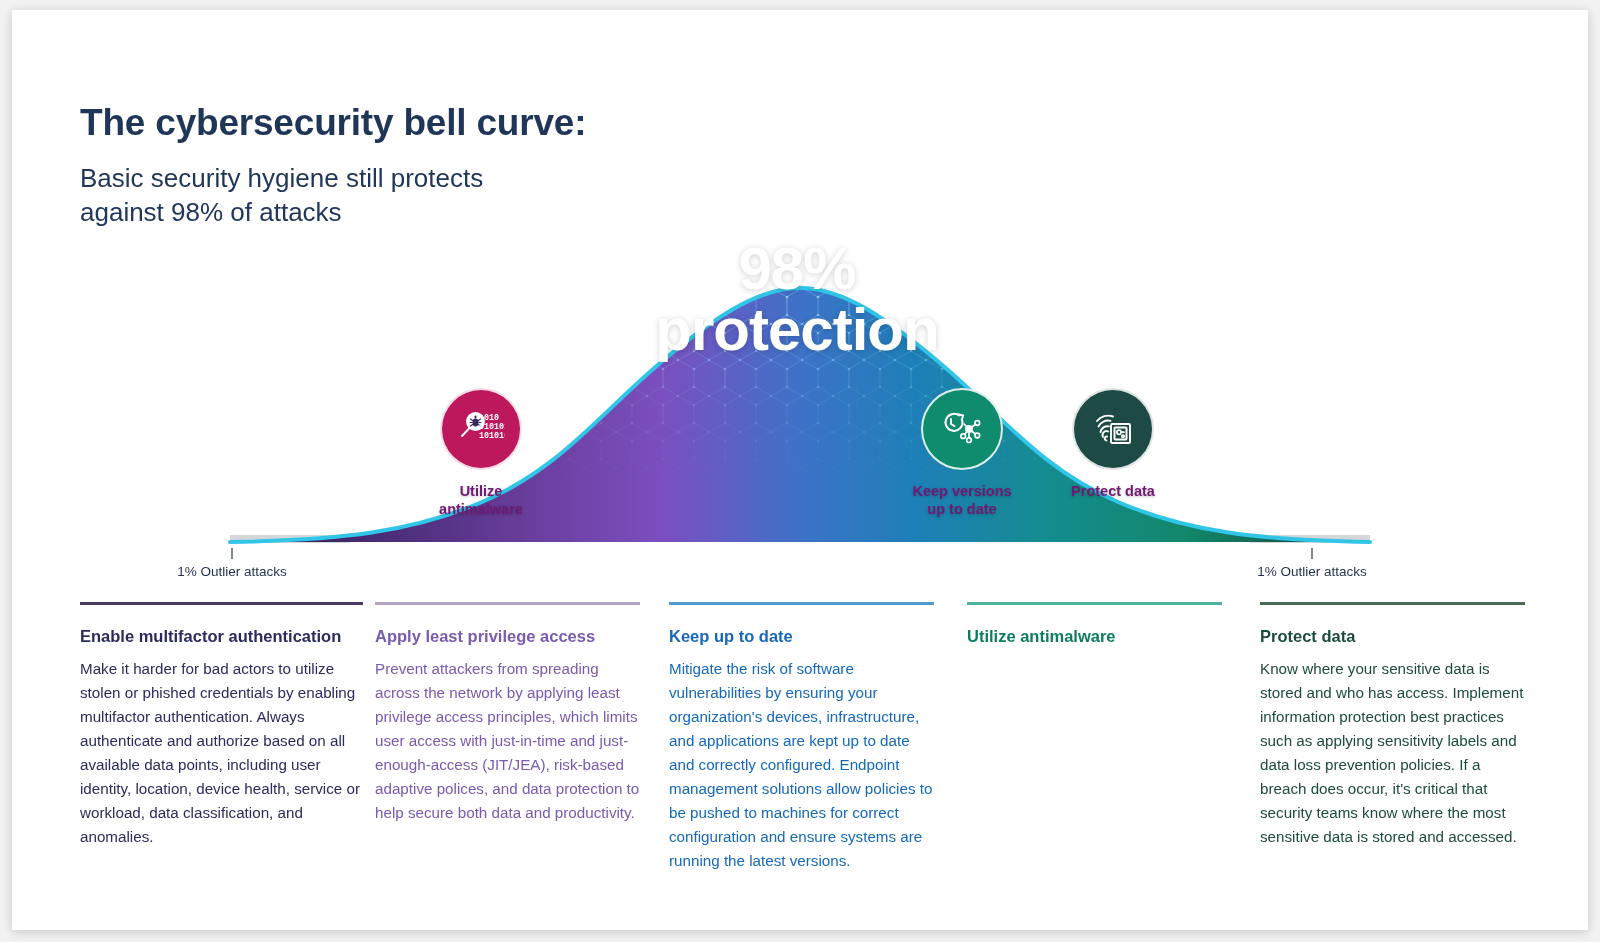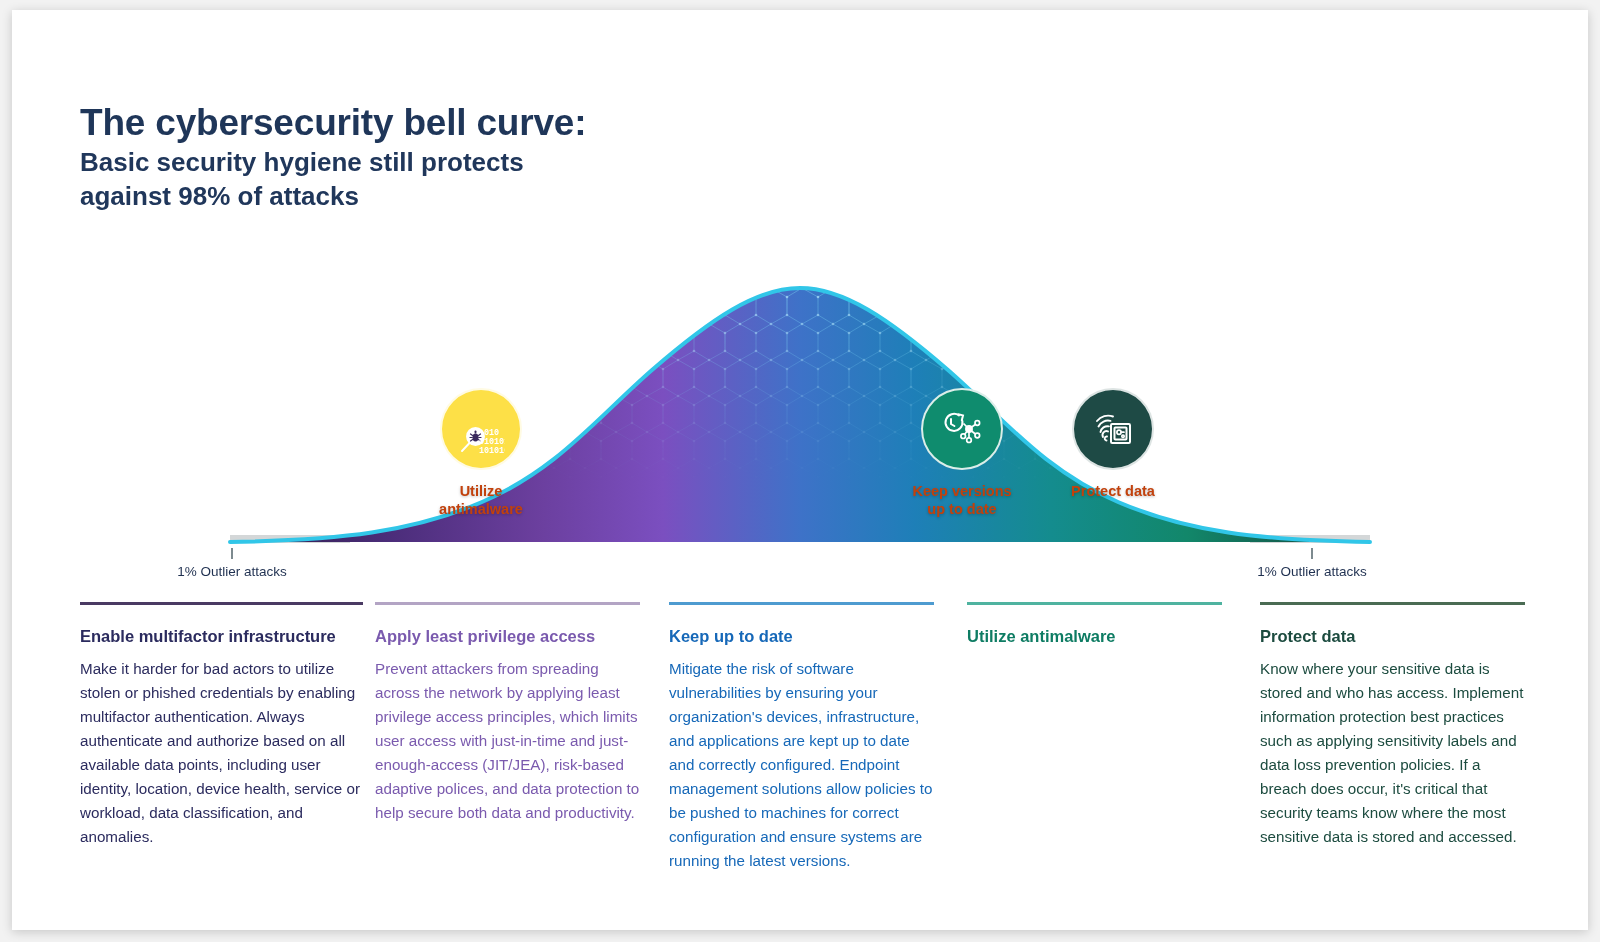--- a/index.html
+++ b/index.html
@@ -17,21 +17,22 @@
     box-shadow: 0 2px 10px rgba(0,0,0,0.18);
   }
 
   
   #header { position: absolute; left: 68px; top: 92px; width: 700px; }
   #title {
     font-size: 37px; font-weight: 700; color: #1f3659;
     letter-spacing: -0.2px; line-height: 1.15;
   }
   #subtitle {
-    font-size: 26px; font-weight: 700; color: #20375b;
+    margin-top: 16px;
+    font-size: 26px; font-weight: 400; color: #20375b;
     line-height: 1.32; max-width: 470px;
   }
 
   
   #curve-wrap {
     position: absolute; left: 0px; top: 170px;
     width: 1576px; height: 400px;
   }
   #curve-svg { position: absolute; left: 0; top: 0; width: 1576px; height: 400px; }
 
@@ -49,21 +50,21 @@
   }
   .pillar { position: absolute; width: 190px; text-align: center; }
   .pillar-circle {
     width: 82px; height: 82px; border-radius: 50%;
     margin: 0 auto 12px auto;
     border: 2px solid rgba(255,255,255,0.85);
     display: flex; align-items: center; justify-content: center;
   }
   .pillar-circle svg { width: 48px; height: 48px; display: block; }
   .pillar-label {
-    color: #c2410c; font-size: 14.5px; font-weight: 700; line-height: 1.25;
+    color: #701a75; font-size: 14.5px; font-weight: 700; line-height: 1.25;
     text-shadow: 0 1px 3px rgba(0,0,0,0.25);
   }
 
   
   .outlier { position: absolute; top: 368px; text-align: center; width: 200px; }
   .outlier .tick {
     width: 2px; height: 11px; background: #7d8a8f; margin: 0 auto 5px auto;
   }
   .outlier .otxt { font-size: 13.5px; font-weight: 400; color: #1f3050; white-space: nowrap; }
 
@@ -169,25 +170,29 @@
 
       <path d="M 218,362
                C 330,360 400,352 470,322
                C 545,290 585,238 640,190
                C 700,138 745,108 788,108
                C 831,108 876,138 936,190
                C 991,238 1031,290 1106,322
                C 1176,352 1246,360 1358,362" fill="none" stroke="#31C6E8" stroke-width="4" stroke-linecap="round"></path>
     </svg>
 
+    <div id="big-stat">
+      <div>98%</div>
+      <div>protection</div>
+    </div>
 
     <div id="pillars">
 
       <div class="pillar" style="left:374px;">
-        <div class="pillar-circle" style="background:#fde047;align-items:flex-end;">
+        <div class="pillar-circle" style="background:#be185d;">
           <svg viewBox="0 0 48 48">
             <g fill="none" stroke="#ffffff" stroke-width="1.9" stroke-linecap="round">
               <circle cx="18.5" cy="16.5" r="8.5" fill="#ffffff" stroke="#ffffff"></circle>
               <line x1="12.5" y1="23" x2="5" y2="31"></line>
             </g>
             <g fill="#3A2A5E">
               <ellipse cx="18.5" cy="17.5" rx="3" ry="4"></ellipse>
               <rect x="17.6" y="10.5" width="1.8" height="3" rx="0.8"></rect>
             </g>
             <g stroke="#3A2A5E" stroke-width="1.2" stroke-linecap="round">
@@ -275,21 +280,21 @@
     <div class="outlier" style="left:1200px;">
       <div class="tick"></div>
       <div class="otxt">1% Outlier attacks</div>
     </div>
   </div>
 
   <div id="cols">
 
     <div class="col" style="left:68px; width:283px;">
       <div class="rule" style="background:#4A3A63;"></div>
-      <h3 style="color:#2B2B5E;">Enable multifactor infrastructure</h3>
+      <h3 style="color:#2B2B5E;">Enable multifactor authentication</h3>
       <p style="color:#2B2B5E;">Make it harder for bad actors to utilize stolen or phished credentials by enabling multifactor authentication. Always authenticate and authorize based on all available data points, including user identity, location, device health, service or workload, data classification, and anomalies.</p>
     </div>
 
     <div class="col" style="left:363px; width:265px;">
       <div class="rule" style="background:#B3A4C4;"></div>
       <h3 style="color:#7A5AAE;">Apply least privilege access</h3>
       <p style="color:#7A5AAE;">Prevent attackers from spreading across the network by applying least privilege access principles, which limits user access with just-in-time and just-enough-access (JIT/JEA), risk-based adaptive polices, and data protection to help secure both data and productivity.</p>
     </div>
 
     <div class="col" style="left:657px; width:265px;">

